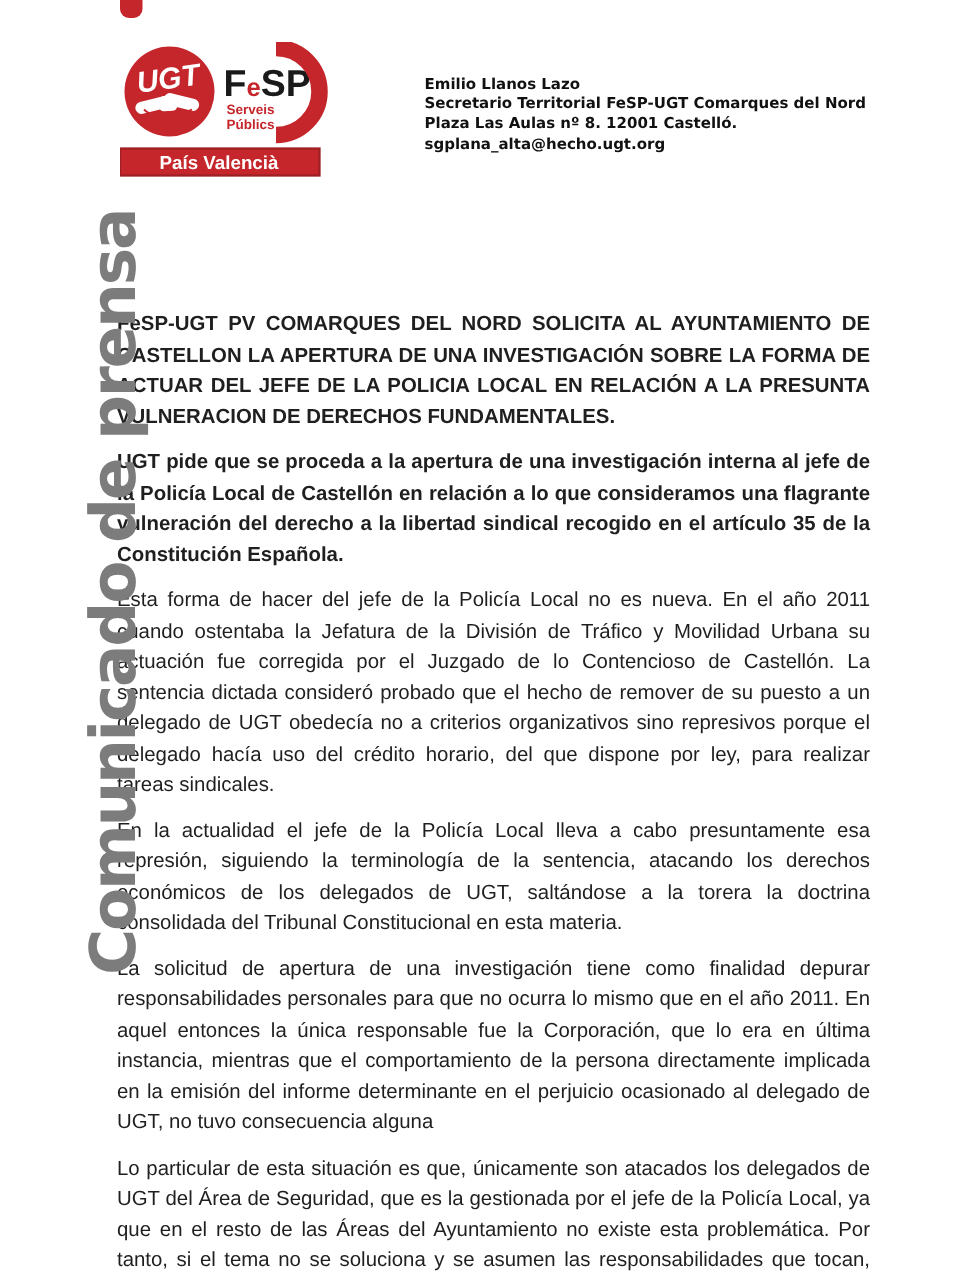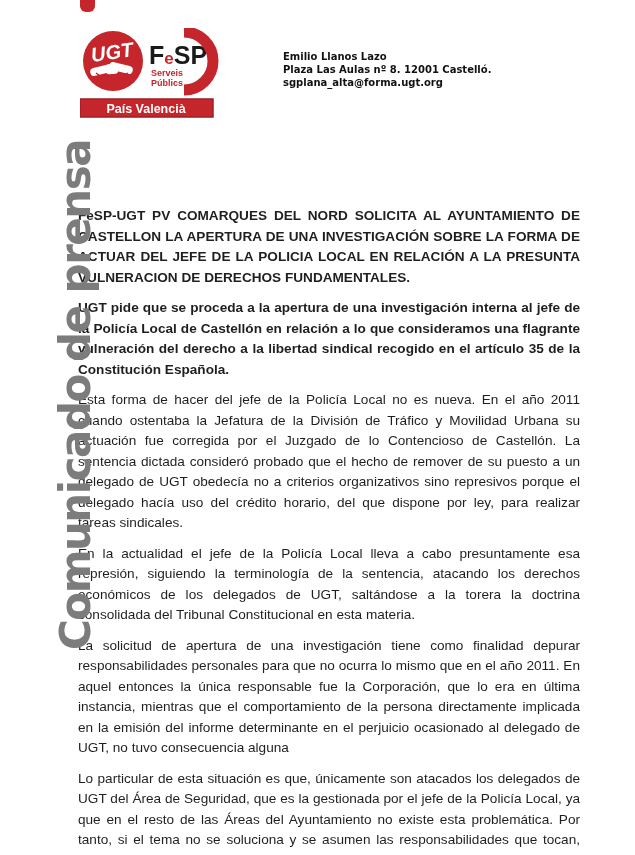--- a/index.html
+++ b/index.html
@@ -69,22 +69,23 @@
 
     <path d="M 104 4 A 29 29 0 0 1 104 62" fill="none" stroke="#c4262b" stroke-width="11"></path>
 
     <rect x="0" y="71" width="133" height="18" fill="#c4262b" stroke="#9e1f24" stroke-width="1.5"></rect>
     <text x="66" y="84.5" text-anchor="middle" font-family="Liberation Sans, sans-serif" font-size="12.5" font-weight="bold" fill="#ffffff">País Valencià</text>
   </svg>
 </div>
 
 <div class="contact">
   <div>Emilio Llanos Lazo</div>
+  <div>Secretario Territorial FeSP-UGT Comarques del Nord</div>
   <div>Plaza Las Aulas nº 8. 12001 Castelló.</div>
-  <div>sgplana_alta@forma.ugt.org</div>
+  <div>sgplana_alta@hecho.ugt.org</div>
 </div>
 
 <div class="doc-body">
   <p class="bold">FeSP-UGT PV COMARQUES DEL NORD SOLICITA AL AYUNTAMIENTO DE CASTELLON LA APERTURA DE UNA INVESTIGACIÓN SOBRE LA FORMA DE ACTUAR DEL JEFE DE LA POLICIA LOCAL EN RELACIÓN A LA PRESUNTA VULNERACION DE DERECHOS FUNDAMENTALES.</p>
   <p class="bold">UGT pide que se proceda a la apertura de una investigación interna al jefe de la Policía Local de Castellón en relación a lo que consideramos una flagrante vulneración del derecho a la libertad sindical recogido en el artículo 35 de la Constitución Española.</p>
   <p>Esta forma de hacer del jefe de la Policía Local no es nueva. En el año 2011 cuando ostentaba la Jefatura de la División de Tráfico y Movilidad Urbana su actuación fue corregida por el Juzgado de lo Contencioso de Castellón. La sentencia dictada consideró probado que el hecho de remover de su puesto a un delegado de UGT obedecía no a criterios organizativos sino represivos porque el delegado hacía uso del crédito horario, del que dispone por ley, para realizar tareas sindicales.</p>
   <p>En la actualidad el jefe de la Policía Local lleva a cabo presuntamente esa represión, siguiendo la terminología de la sentencia, atacando los derechos económicos de los delegados de UGT, saltándose a la torera la doctrina consolidada del Tribunal Constitucional en esta materia.</p>
   <p>La solicitud de apertura de una investigación tiene como finalidad depurar responsabilidades personales para que no ocurra lo mismo que en el año 2011. En aquel entonces la única responsable fue la Corporación, que lo era en última instancia, mientras que el comportamiento de la persona directamente implicada en la emisión del informe determinante en el perjuicio ocasionado al delegado de UGT, no tuvo consecuencia alguna</p>
   <p>Lo particular de esta situación es que, únicamente son atacados los delegados de UGT del Área de Seguridad, que es la gestionada por el jefe de la Policía Local, ya que en el resto de las Áreas del Ayuntamiento no existe esta problemática. Por tanto, si el tema no se soluciona y se asumen las responsabilidades que tocan, UGT llegará hasta las instancias que sean pertinentes</p>
 </div>

